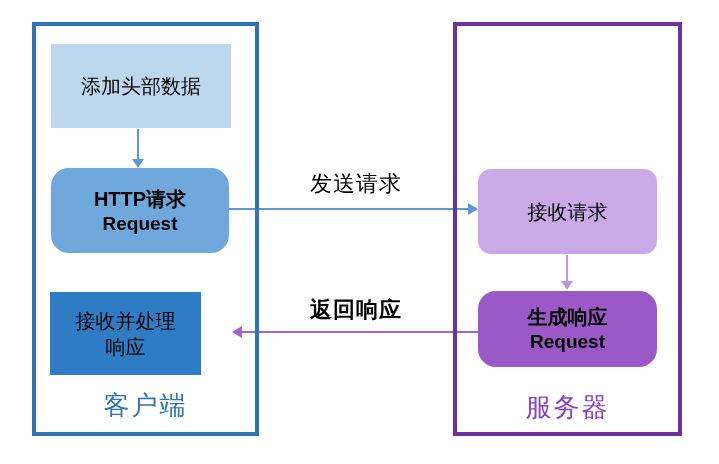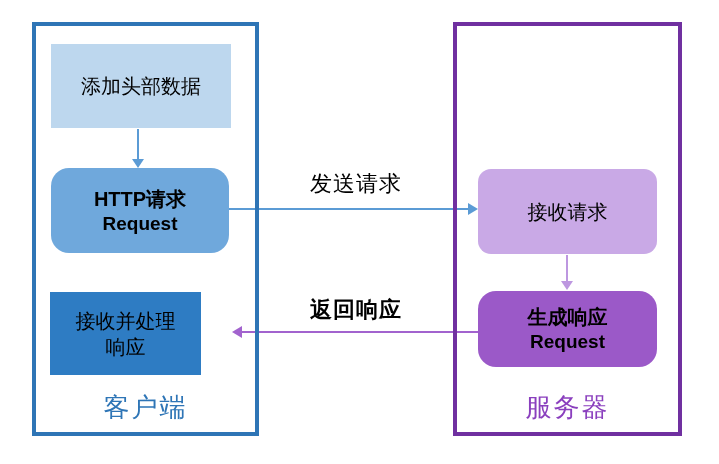--- a/index.html
+++ b/index.html
@@ -33,21 +33,21 @@
   }
   .container-label {
     position: absolute;
     left: 0; right: 0; bottom: 10px;
     text-align: center;
     font-size: 26px;
     line-height: 30px;
     font-weight: 500;
     letter-spacing: 2px;
   }
-  .client-container .container-label { color: var(--client_label, #2E75B6); }
+  .client-container .container-label { color: var(--client_label, #2E75B6); font-family: Liberation Mono, monospace; }
   .server-container .container-label { color: var(--server_label, #8A3FBE); }
 
   
   .node {
     position: absolute;
     display: flex;
     flex-direction: column;
     align-items: center;
     justify-content: center;
     text-align: center;

